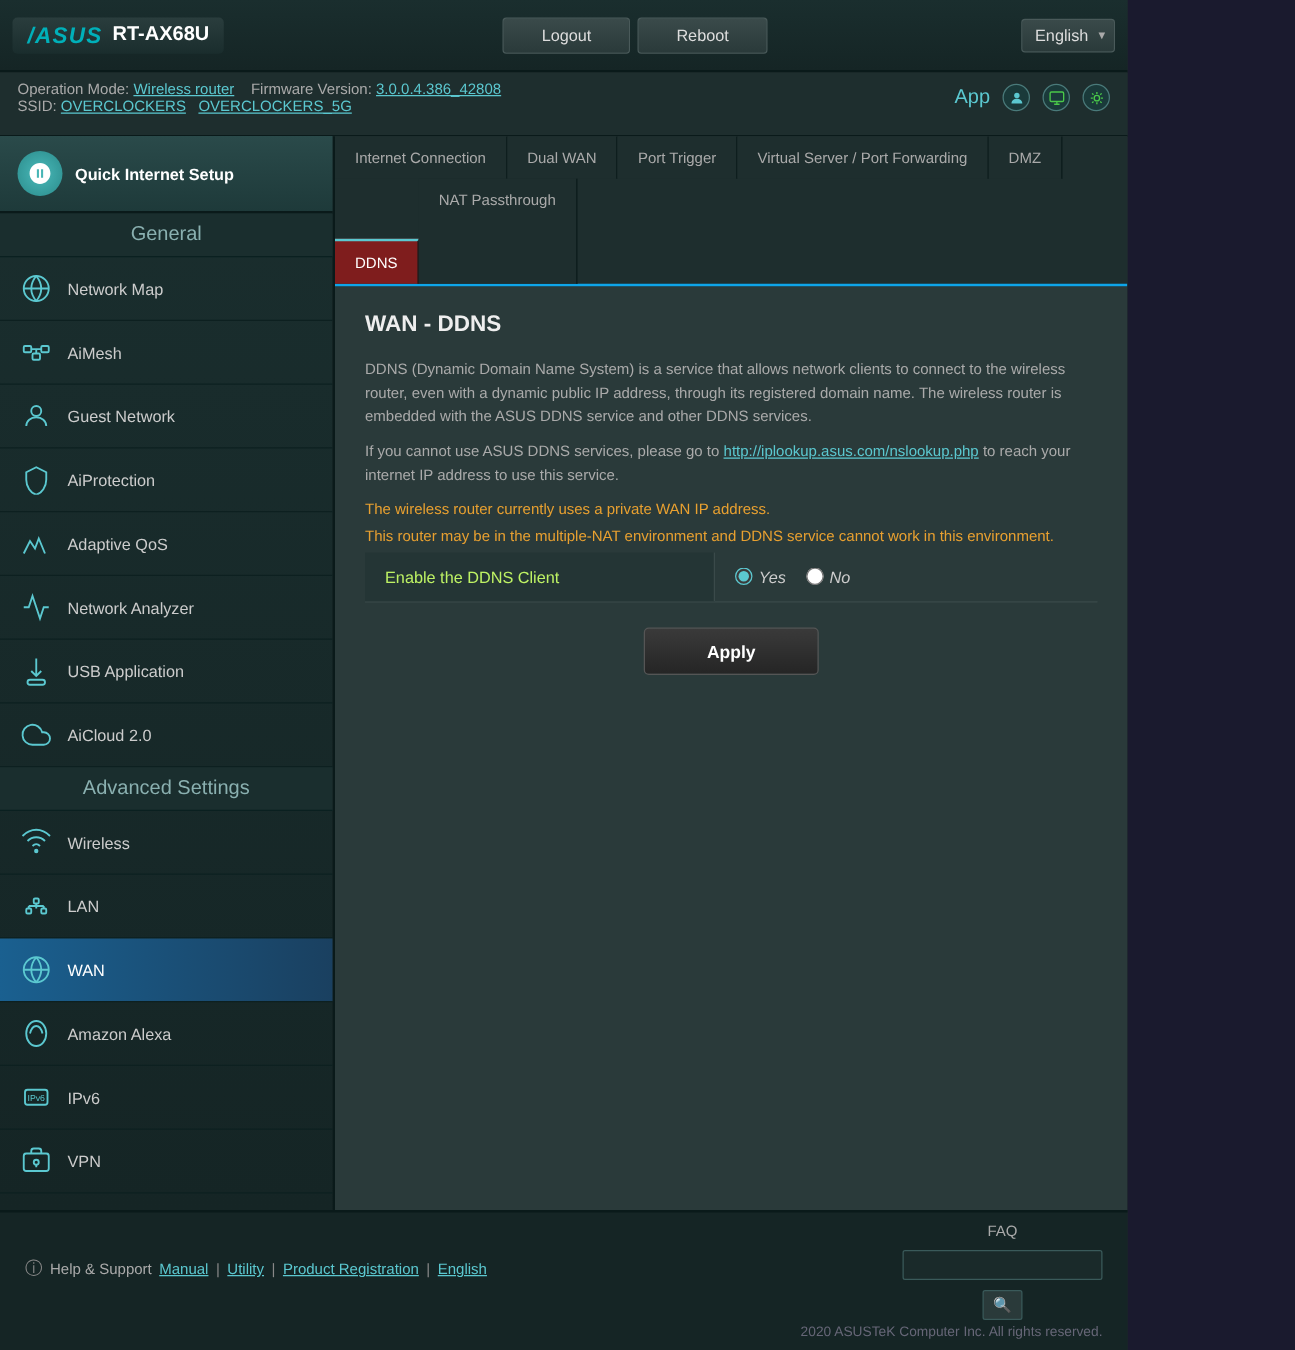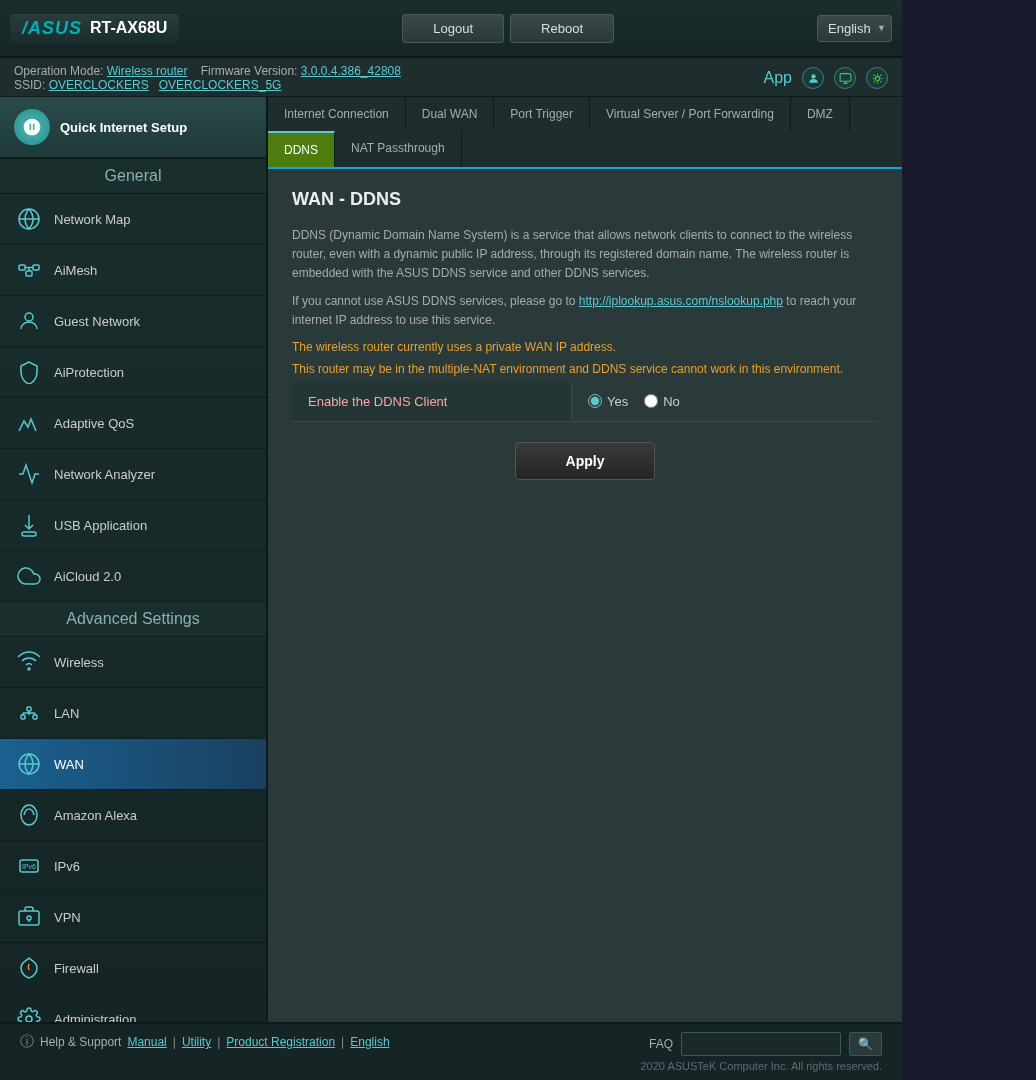--- a/index.html
+++ b/index.html
@@ -103,21 +103,21 @@
       top: 50%;
       transform: translateY(-50%);
       font-size: 9px;
       color: #aaa;
       pointer-events: none;
     }
 
     
     .status-bar {
       background: #1e2e2e;
-      padding: 6px 14px 4px;
+      padding: 6px 14px 16px;
       border-bottom: 1px solid #0a1a1a;
       display: flex;
       align-items: center;
       justify-content: space-between;
     }
 
     .status-left {
       font-size: 12px;
       color: #aaa;
     }
@@ -252,23 +252,24 @@
       padding: 10px 16px;
       cursor: pointer;
       font-size: 12px;
       color: #aaa;
       border-right: 1px solid #0a1a1a;
       background: #1e2e2e;
       white-space: nowrap;
     }
 
     .tab.active {
-      background: #4d7c0f;
+      background: #7f1d1d;
       color: #fff;
       border-top: 2px solid #5bc8d0;
+      margin-top: 48px;
     }
 
     
     .content-body {
       padding: 20px 24px;
       flex: 1;
       overflow-y: auto;
     }
 
     .content-body::-webkit-scrollbar { width: 5px; }
@@ -301,21 +302,21 @@
     .settings-row {
       display: flex;
       border-bottom: 1px solid #3a4a4a;
     }
 
     .settings-label {
       width: 280px;
       padding: 12px 16px;
       background: #243535;
       border-right: 1px solid #3a4a4a;
-      color: #fca5a5;
+      color: #bef264;
       font-size: 13px;
       display: flex;
       align-items: center;
     }
 
     .settings-value {
       flex: 1;
       padding: 10px 16px;
       display: flex;
       align-items: center;
@@ -338,20 +339,21 @@
     .radio-input {
       accent-color: #5bc8d0;
       cursor: pointer;
       width: 14px;
       height: 14px;
     }
 
     .radio-label {
       color: #ccc;
       font-size: 13px;
+      font-style: italic;
     }
 
     .apply-row {
       margin-top: 20px;
       display: flex;
       justify-content: center;
     }
 
     .apply-btn {
       background: linear-gradient(180deg, #3a3a3a 0%, #252525 100%);
@@ -380,20 +382,21 @@
     }
 
     .footer-links a { color: #5bc8d0; text-decoration: underline; cursor: pointer; }
     .footer-links span { color: #888; }
 
     .footer-faq {
       display: flex;
       align-items: center;
       gap: 8px;
       margin-left: 20px;
+      flex-direction: column;
     }
 
     .faq-label { color: #aaa; font-size: 12px; }
 
     .faq-input {
       background: #1a2a2a;
       border: 1px solid #3a5a5a;
       color: #ccc;
       padding: 4px 8px;
       border-radius: 2px;

